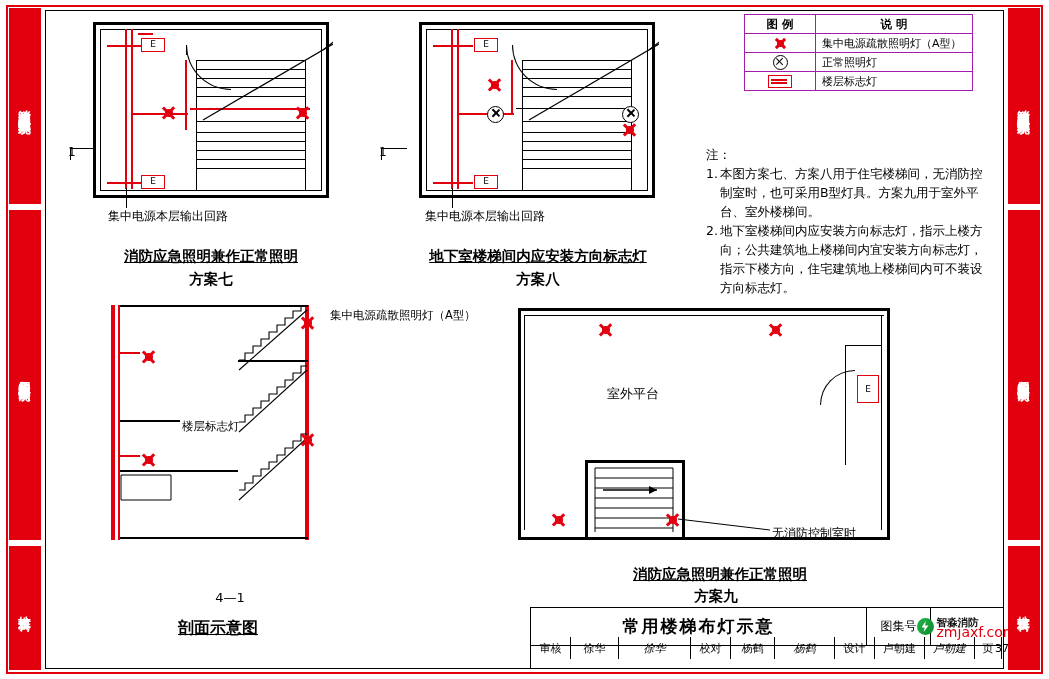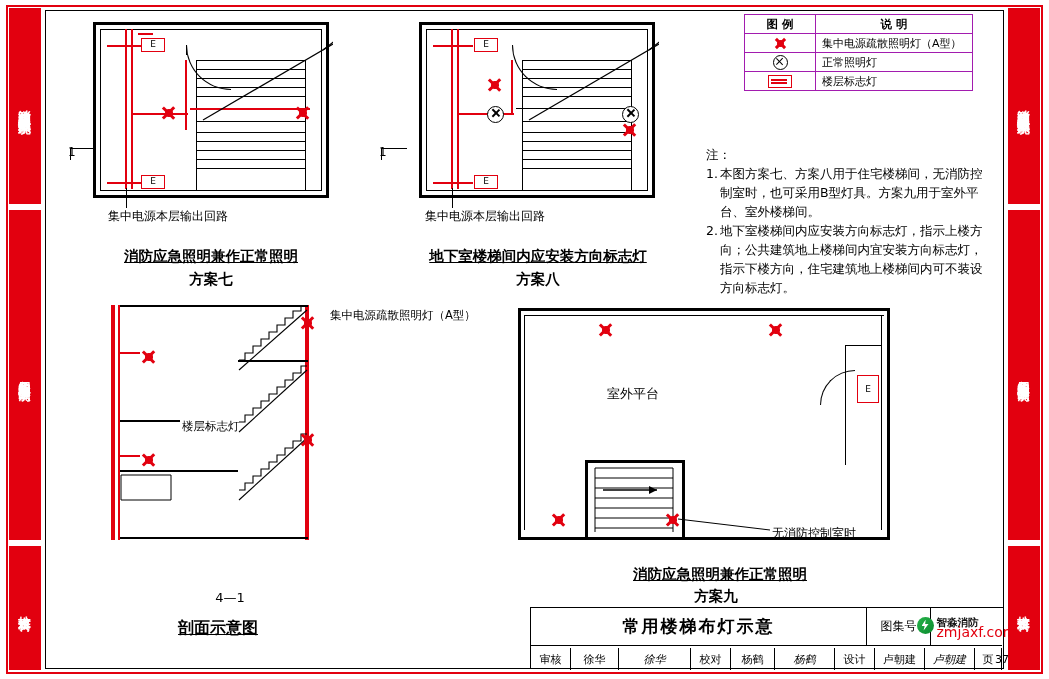--- a/index.html
+++ b/index.html
@@ -70,25 +70,25 @@
   .cmark i.b{transform:rotate(-45deg);}
   .ebox{position:absolute;border:1.6px solid #e2000f;background:#fff;font-size:9px;text-align:center;color:#000;line-height:11px;}
 
   
   .titleblock{position:absolute;left:530px;top:607px;border:1.6px solid #000;width:474px;height:62px;box-sizing:border-box;}
   .tb-main{position:absolute;left:0;top:0;width:336px;height:38px;border-right:1.5px solid #000;border-bottom:1.5px solid #000;box-sizing:border-box;
            display:flex;align-items:center;justify-content:center;font-size:17px;font-weight:bold;letter-spacing:2px;}
   .tb-no{position:absolute;left:336px;top:0;width:64px;height:38px;border-right:1.5px solid #000;border-bottom:1.5px solid #000;box-sizing:border-box;
          display:flex;align-items:center;justify-content:center;font-size:12px;}
   .tb-logo{position:absolute;left:400px;top:0;width:71px;height:38px;border-bottom:1.5px solid #000;box-sizing:border-box;display:flex;align-items:center;justify-content:center;}
-  .tb-row{position:absolute;left:0;top:40px;width:471px;height:22px;display:flex;font-size:11px;}
+  .tb-row{position:absolute;left:0;top:29px;width:471px;height:22px;display:flex;font-size:11px;}
   .tb-cell{border-right:1.2px solid #000;box-sizing:border-box;display:flex;align-items:center;justify-content:center;height:22px;}
   .sig{font-family:"DejaVu Serif","Liberation Serif",serif;font-style:italic;}
 
-  .logo{display:flex;align-items:flex-start;gap:3px;}
+  .logo{display:flex;align-items:center;gap:3px;}
   .logo .g{width:17px;height:17px;border-radius:50%;background:linear-gradient(135deg,#27b34a,#0a8a2e);position:relative;}
   .logo .g:after{content:"";position:absolute;left:5px;top:3px;width:7px;height:11px;background:#fff;clip-path:polygon(60% 0,0 60%,45% 60%,30% 100%,100% 40%,52% 40%);}
   .logo .txt{display:flex;flex-direction:column;line-height:10px;}
   .logo .txt b{font-size:10.5px;color:#111;}
   .logo .txt s{font-size:14px;color:#e2000f;text-decoration:none;}
 </style>
 </head>
 <body>
 
 <div id="page">

